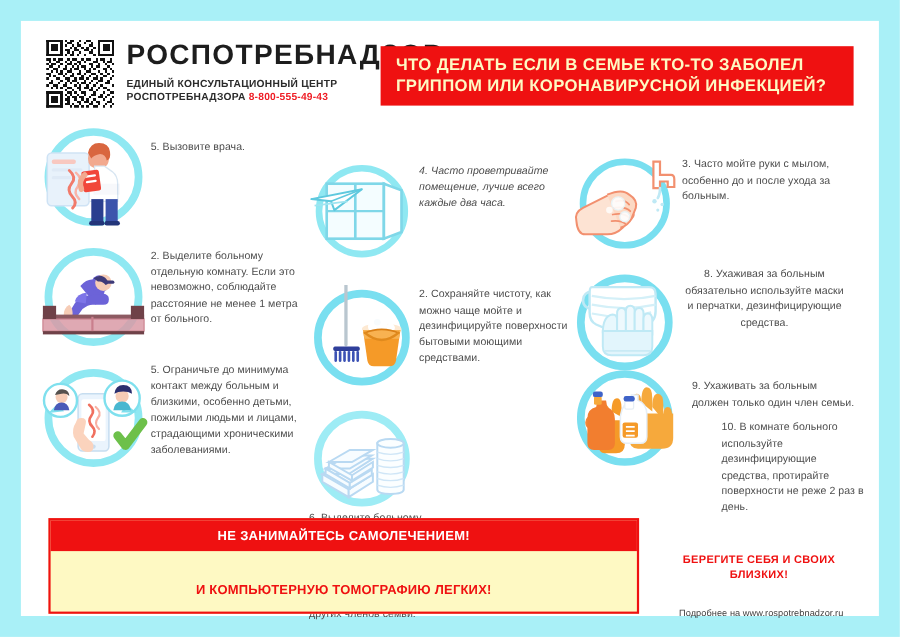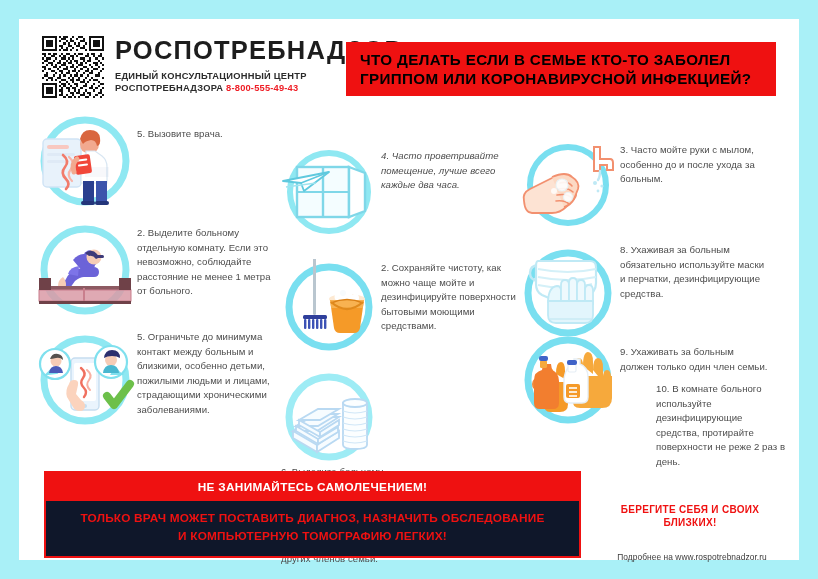--- a/index.html
+++ b/index.html
@@ -37,21 +37,21 @@
   .brand-phone{color:#ef1d25;font-weight:700;letter-spacing:.2px;}
 
   .title-banner{
     position:absolute;left:327px;top:23px;
     width:430px;height:54px;
     background:#ef1111;
     display:flex;flex-direction:column;justify-content:center;
     padding-left:14px;box-sizing:border-box;
   }
   .title-banner div{
-    color:#000000;font-size:15.2px;font-weight:700;
+    color:#fef9c3;font-size:15.2px;font-weight:700;
     letter-spacing:.35px;line-height:1.28;white-space:nowrap;
   }
 
   
   .content{
     position:absolute;left:0;top:96px;width:780px;height:332px;
   }
   .col{position:absolute;top:0;height:332px;}
   .col-1{left:14px;width:248px;}
   .col-2{left:262px;width:250px;}
@@ -65,21 +65,21 @@
   .icon-wrap svg{display:block;}
   .txt{
     font-size:9.6px;line-height:1.52;color:#4c4c4c;
     letter-spacing:.05px;
   }
 
   
   .bottom{position:absolute;left:0;top:430px;width:780px;height:111px;}
   .warn-box{
     position:absolute;left:25px;top:22px;width:537px;
-    border:2px solid #ef1111;box-sizing:border-box;background:#0f172a;
+    border:2px solid #ef1111;box-sizing:border-box;background:#fef9c3;
   }
   .warn-top{
     background:#ef1111;color:#fff;text-align:center;
     font-size:11.8px;font-weight:700;letter-spacing:.3px;
     padding:7px 4px 7px;
   }
   .warn-body{
     color:#ef1111;text-align:center;font-weight:700;
     font-size:11.8px;letter-spacing:.2px;line-height:1.5;
     padding:9px 6px 11px;
@@ -537,21 +537,21 @@
               <path d="M40 62 q9 -1 13 3"></path>
             </g>
             <circle cx="46" cy="46" r="6" fill="#ffffff" opacity=".9" stroke="#e8f6fb" stroke-width="1.2"></circle>
             <circle cx="52" cy="58" r="4.5" fill="#ffffff" opacity=".9" stroke="#e8f6fb" stroke-width="1.2"></circle>
             <circle cx="38" cy="52" r="3" fill="#ffffff" opacity=".8"></circle>
           </svg>
         </div>
         <div class="txt" style="width:150px;padding-top:4px;">3. Часто мойте руки с мылом, особенно до и после ухода за больным.</div>
       </div>
 
-      <div class="row" style="margin-top:8px;">
+      <div class="row" style="margin-top:8px;text-align:center;">
         <div class="icon-wrap" style="width:104px;height:100px;">
           <svg width="104" height="100" viewBox="0 0 104 100">
             <circle cx="52" cy="50" r="40" fill="none" stroke="#79dff0" stroke-width="7"></circle>
             <circle cx="52" cy="50" r="33" fill="#ffffff"></circle>
             <path d="M22 22 q-8 1 -8 8 q0 7 8 8" fill="none" stroke="#bfe9f5" stroke-width="2.4"></path>
             <path d="M22 18 h52 q6 0 6 6 v16 q0 10 -10 13 l-20 6 q-5 1 -10 -1 l-14 -6 q-6 -3 -6 -11 v-17 q0 -6 2 -6z" fill="#ffffff" stroke="#bfe9f5" stroke-width="2.2"></path>
             <path d="M22 26 q30 6 58 0" fill="none" stroke="#d4f0f8" stroke-width="2"></path>
             <path d="M22 34 q30 6 58 0" fill="none" stroke="#d4f0f8" stroke-width="2"></path>
             <path d="M22 42 q28 6 54 -1" fill="none" stroke="#d4f0f8" stroke-width="2"></path>
             <path d="M32 60 q0 -16 9 -17 q4 0 4 5 v10" fill="#e8f8fd" stroke="#bfe9f5" stroke-width="1.8"></path>
@@ -559,21 +559,21 @@
             <path d="M53 58 v-18 q0 -5 4 -5 q4 0 4 5 v18" fill="#eef9fd" stroke="#bfe9f5" stroke-width="1.8"></path>
             <path d="M61 58 v-16 q0 -5 4 -5 q4 0 4 5 v16" fill="#eef9fd" stroke="#bfe9f5" stroke-width="1.8"></path>
             <path d="M69 58 v-11 q0 -5 4 -5 q4 0 4 6 v14" fill="#eef9fd" stroke="#bfe9f5" stroke-width="1.8"></path>
             <path d="M32 58 h45 v14 q0 8 -8 8 h-29 q-8 0 -8 -8z" fill="#e2f5fc" stroke="#bfe9f5" stroke-width="1.8"></path>
             <path d="M34 76 h41" fill="none" stroke="#c9eaf5" stroke-width="1.6"></path>
           </svg>
         </div>
         <div class="txt" style="width:150px;padding-top:0px;">8. Ухаживая за больным обязательно используйте маски и перчатки, дезинфицирующие средства.</div>
       </div>
 
-      <div class="row" style="margin-top:2px;">
+      <div class="row" style="margin-top:2px;justify-content:center;">
         <div class="icon-wrap" style="width:104px;height:0;"></div>
         <div class="txt" style="width:150px;">9. Ухаживать за больным должен только один член семьи.</div>
       </div>
 
       <div class="row" style="margin-top:8px;gap:36px;">
         <div class="icon-wrap" style="width:104px;height:100px;margin-top:-52px;">
           <svg width="104" height="100" viewBox="0 0 104 100">
             <circle cx="52" cy="50" r="40" fill="none" stroke="#79dff0" stroke-width="7"></circle>
             <circle cx="52" cy="50" r="33" fill="#ffffff"></circle>
             <path d="M58 40 q0 -12 5 -12 q4 0 4 8 v8" fill="#f6a93c"></path>
@@ -601,21 +601,21 @@
         </div>
         <div class="txt" style="width:150px;">10. В комнате больного используйте дезинфицирующие средства, протирайте поверхности не реже 2 раз в день.</div>
       </div>
     </div>
   </div>
 
   <div class="bottom">
     <div class="warn-box">
       <div class="warn-top">НЕ ЗАНИМАЙТЕСЬ САМОЛЕЧЕНИЕМ!</div>
       <div class="warn-body">
-        <span>ТОЛЬКО ВРАЧ МОЖЕТ ПОСТАВИТЬ ДИАГНОЗ, НАЗНАЧИТЬ ОБСЛЕДОВАНИЕ</span><br>
+        <br>
         <span>И КОМПЬЮТЕРНУЮ ТОМОГРАФИЮ ЛЕГКИХ!</span>
       </div>
     </div>
 
     <div class="care">
       <div class="care-line">БЕРЕГИТЕ СЕБЯ И СВОИХ</div>
       <div class="care-line">БЛИЗКИХ!</div>
     </div>
 
     <div class="more">Подробнее на www.rospotrebnadzor.ru</div>

